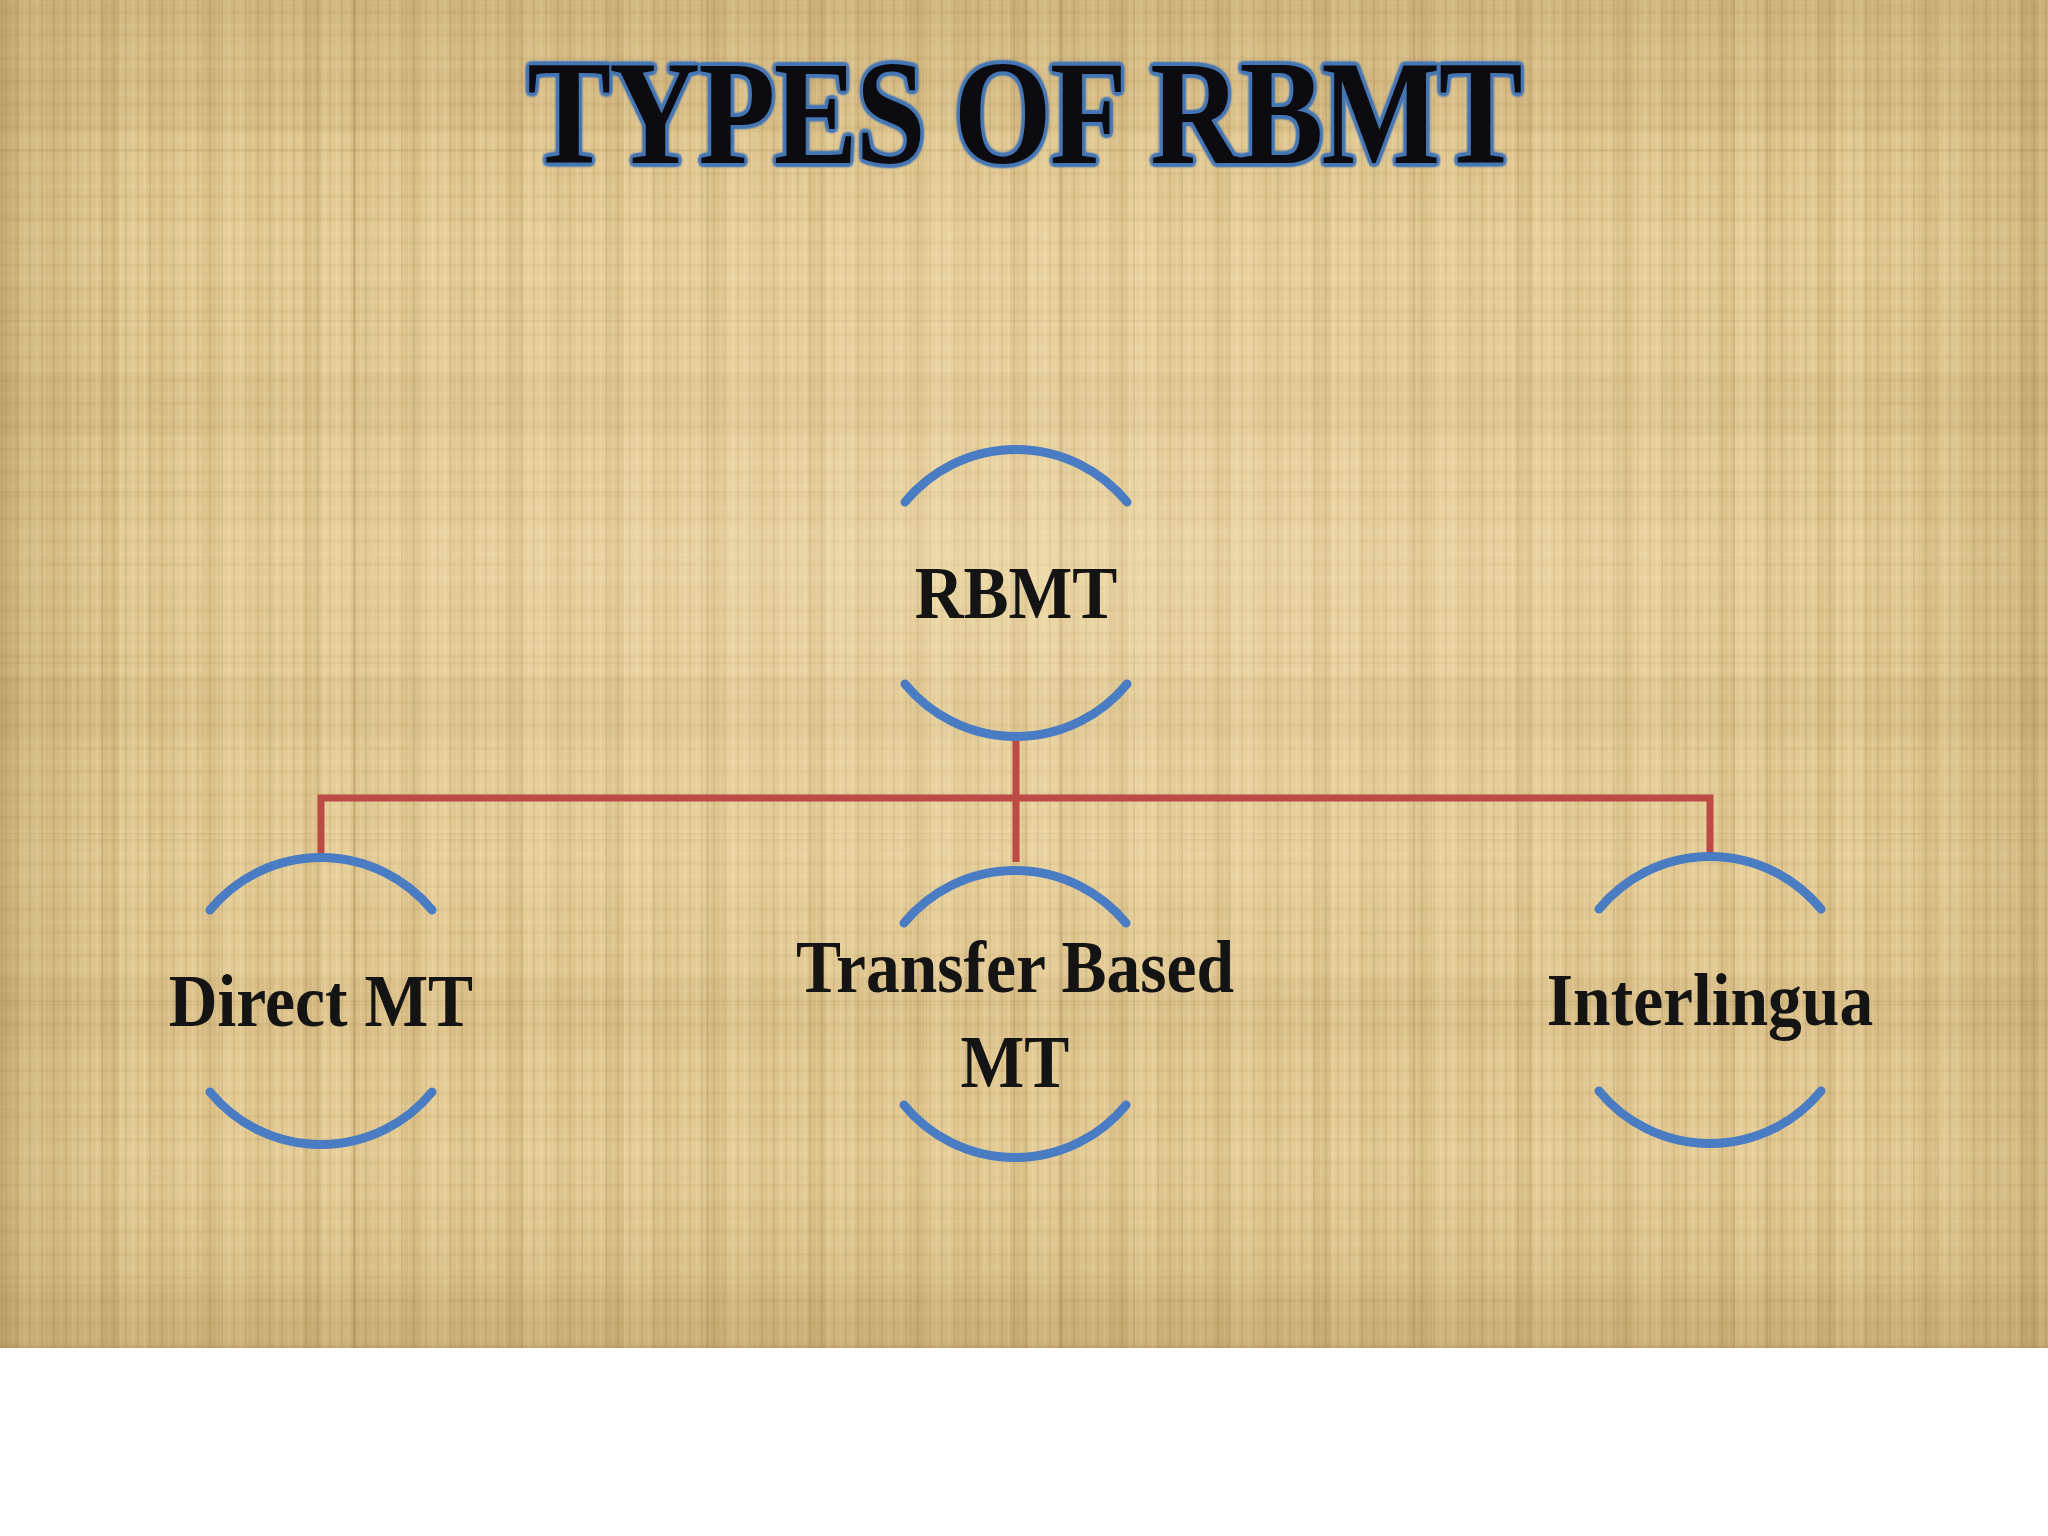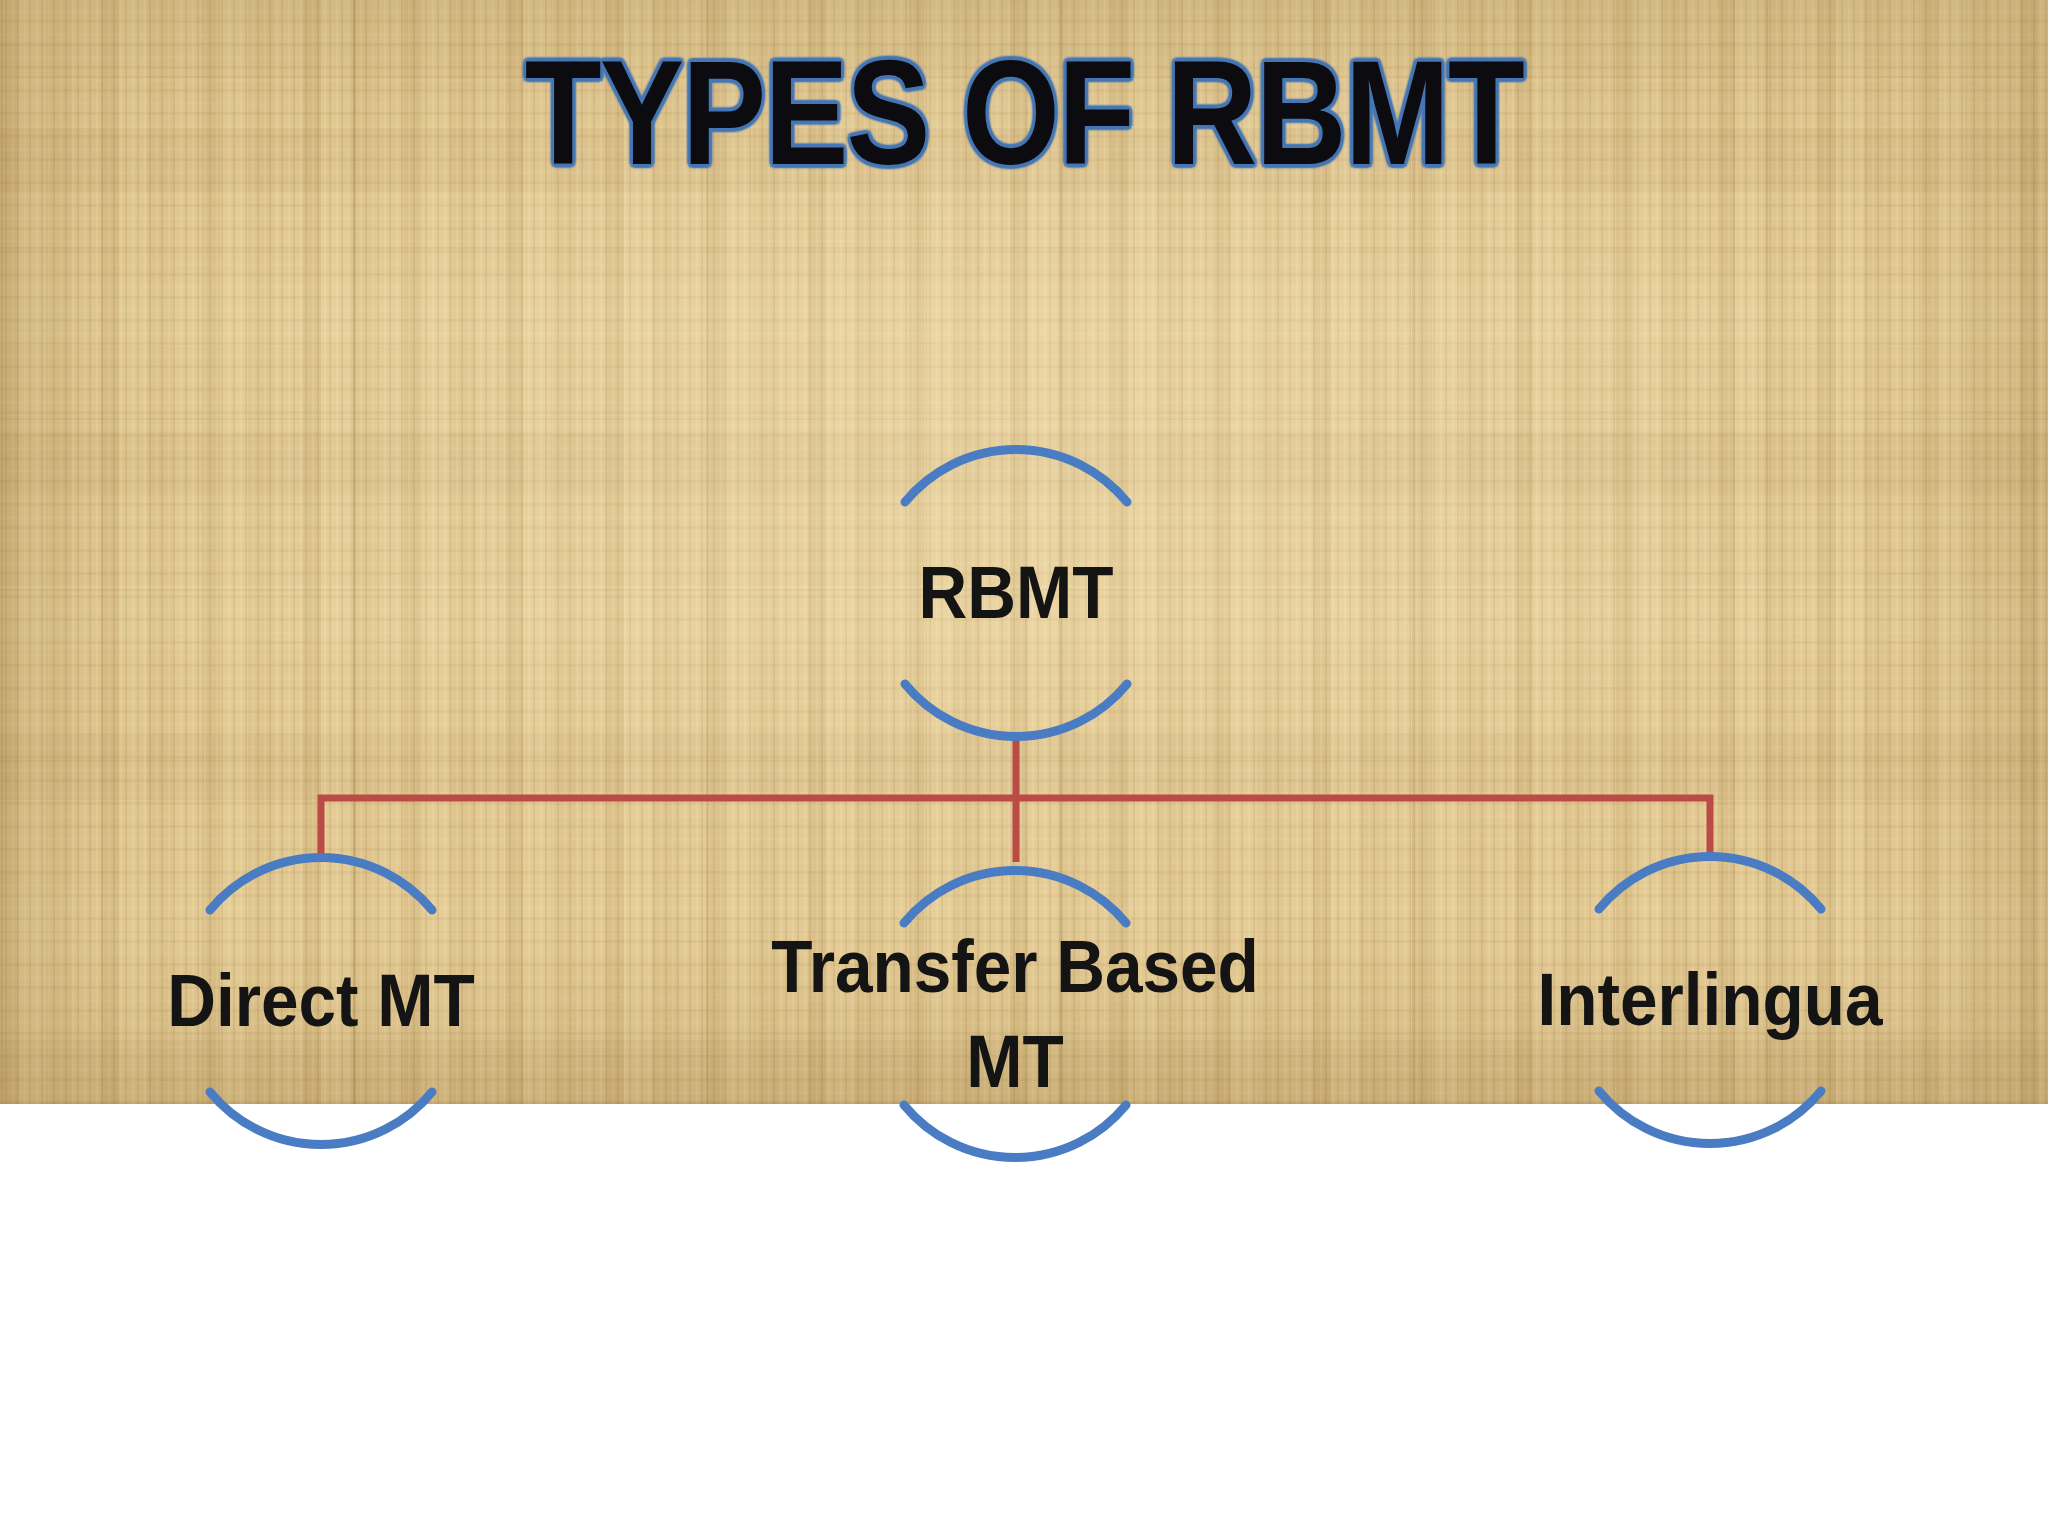--- a/index.html
+++ b/index.html
@@ -7,31 +7,32 @@
     padding: 0;
     width: 2048px;
     height: 1536px;
     overflow: hidden;
     font-family: "Liberation Sans", "DejaVu Sans", sans-serif;
   }
 
   .slide {
     position: relative;
     width: 2048px;
-    height: 1104px;
+    height: 1348px;
     background-color: var(--background-base, #E2C892);
     background-image:
       radial-gradient(ellipse 1400px 720px at 50% 42%, rgba(255,246,210,0.28), rgba(255,246,210,0) 70%),
       repeating-linear-gradient(90deg, rgba(255,248,215,0.12) 0 2px, rgba(0,0,0,0) 2px 5px, rgba(112,80,30,0.10) 5px 7px, rgba(0,0,0,0) 7px 12px),
       repeating-linear-gradient(90deg, rgba(146,110,44,0.10) 0 18px, rgba(242,224,172,0.10) 18px 46px, rgba(146,110,44,0.05) 46px 72px, rgba(0,0,0,0) 72px 101px),
       repeating-linear-gradient(90deg, rgba(100,70,22,0.13) 0 3px, rgba(0,0,0,0) 3px 353px),
       repeating-linear-gradient(0deg, rgba(140,104,40,0.08) 0 3px, rgba(0,0,0,0) 3px 10px, rgba(252,240,196,0.09) 10px 13px, rgba(0,0,0,0) 13px 23px),
       repeating-linear-gradient(0deg, rgba(125,90,32,0.06) 0 64px, rgba(0,0,0,0) 64px 150px, rgba(255,242,200,0.07) 150px 214px, rgba(0,0,0,0) 214px 304px),
       repeating-linear-gradient(0deg, rgba(100,70,22,0.07) 0 2px, rgba(0,0,0,0) 2px 171px);
     box-shadow: inset 0 0 160px 20px rgba(118,85,30,0.28);
+    font-family: Liberation Serif, serif;
   }
 
   .title {
     position: absolute;
     top: 39px;
     left: 0;
     width: 100%;
     margin: 0;
     text-align: center;
     font-size: 148px;

